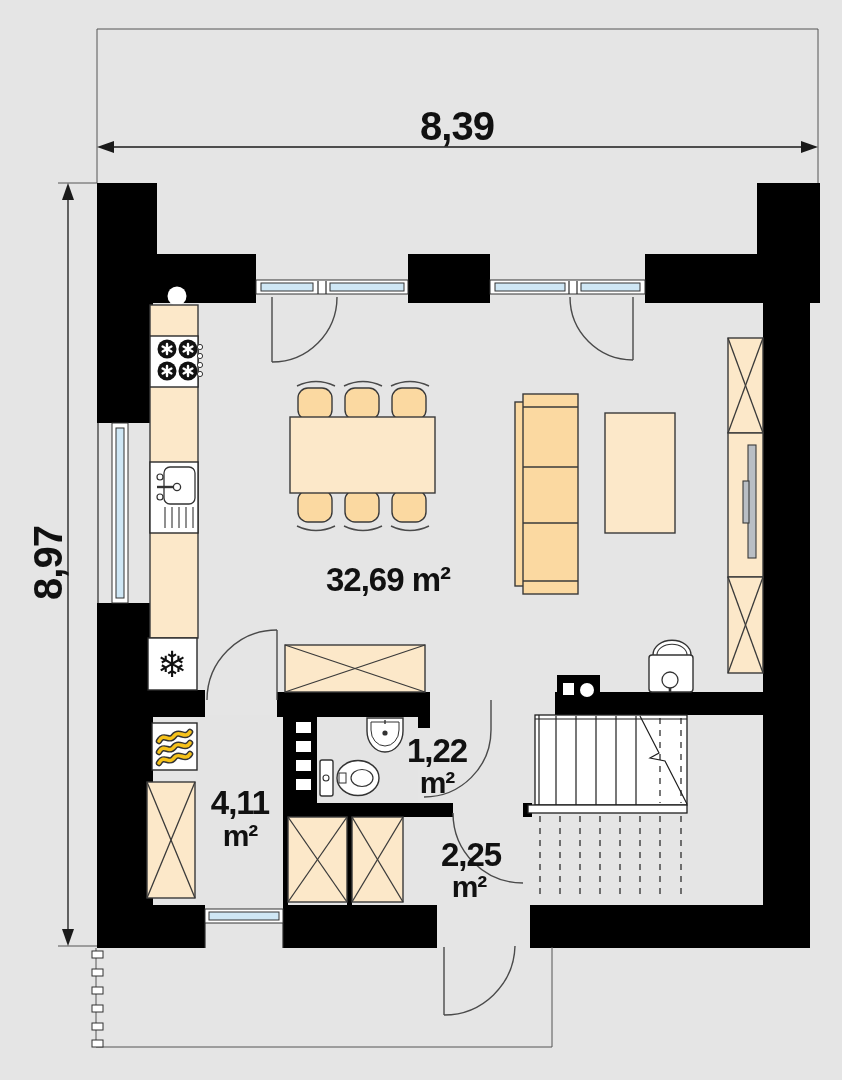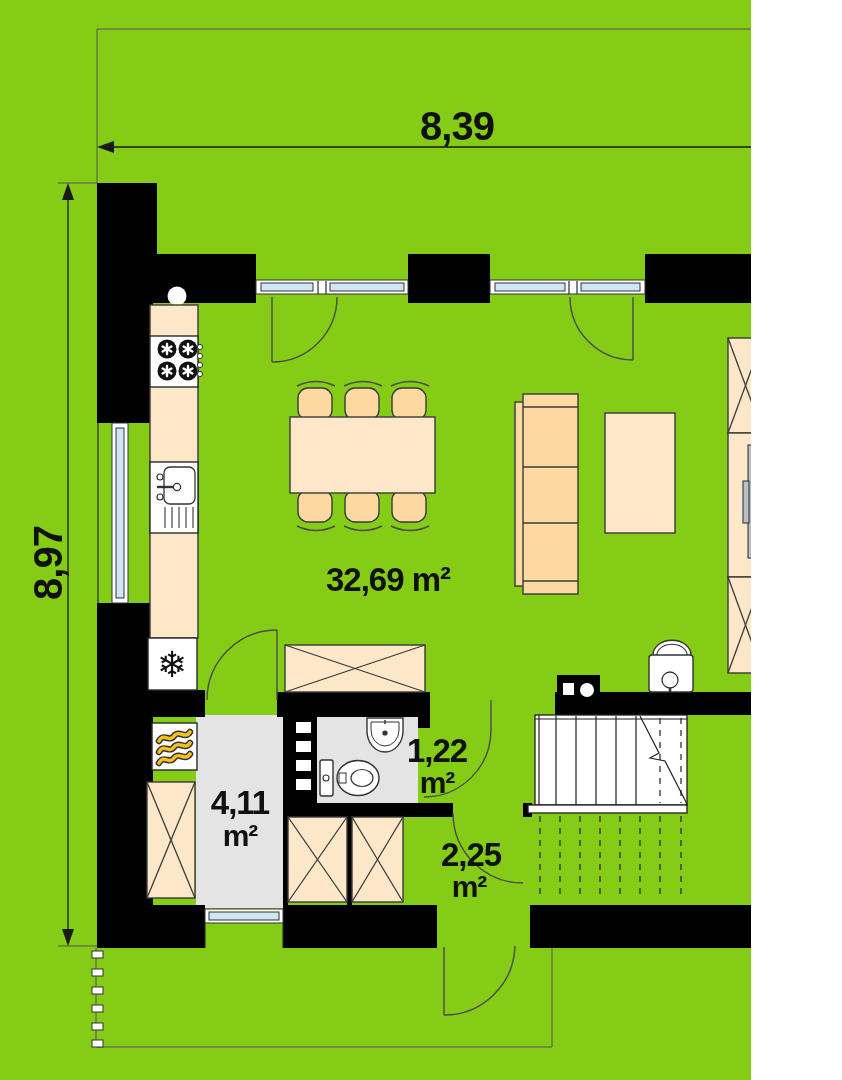--- a/index.html
+++ b/index.html
@@ -1,16 +1,16 @@
 <!DOCTYPE html>
 <html><head>
 <meta charset="utf-8">
 <style>
   html,body{margin:0;padding:0;background:#ffffff;}
-  .stage{position:relative;width:751px;height:1080px;background:#84cc16;overflow:hidden;
+  .stage{position:relative;width:842px;height:1080px;background:#e5e5e5;overflow:hidden;
          font-family:"Liberation Sans",sans-serif;}
   svg{position:absolute;left:0;top:0;}
   .wall{fill:#000;stroke:none;}
   .cream{fill:#fce8c9;stroke:#3a3a3a;stroke-width:1.4;}
   .chairfill{fill:#fbd9a1;stroke:#3a3a3a;stroke-width:1.4;}
   .whitebox{fill:#fff;stroke:#2a2a2a;stroke-width:1.4;}
   .glass{fill:#cfe7f5;stroke:#333;stroke-width:1;}
   .grayfloor{fill:#e4e4e4;stroke:none;}
   .thin{stroke:#2a2a2a;stroke-width:1.2;fill:none;}
   .xline{stroke:#3a3a3a;stroke-width:1.3;fill:none;}

